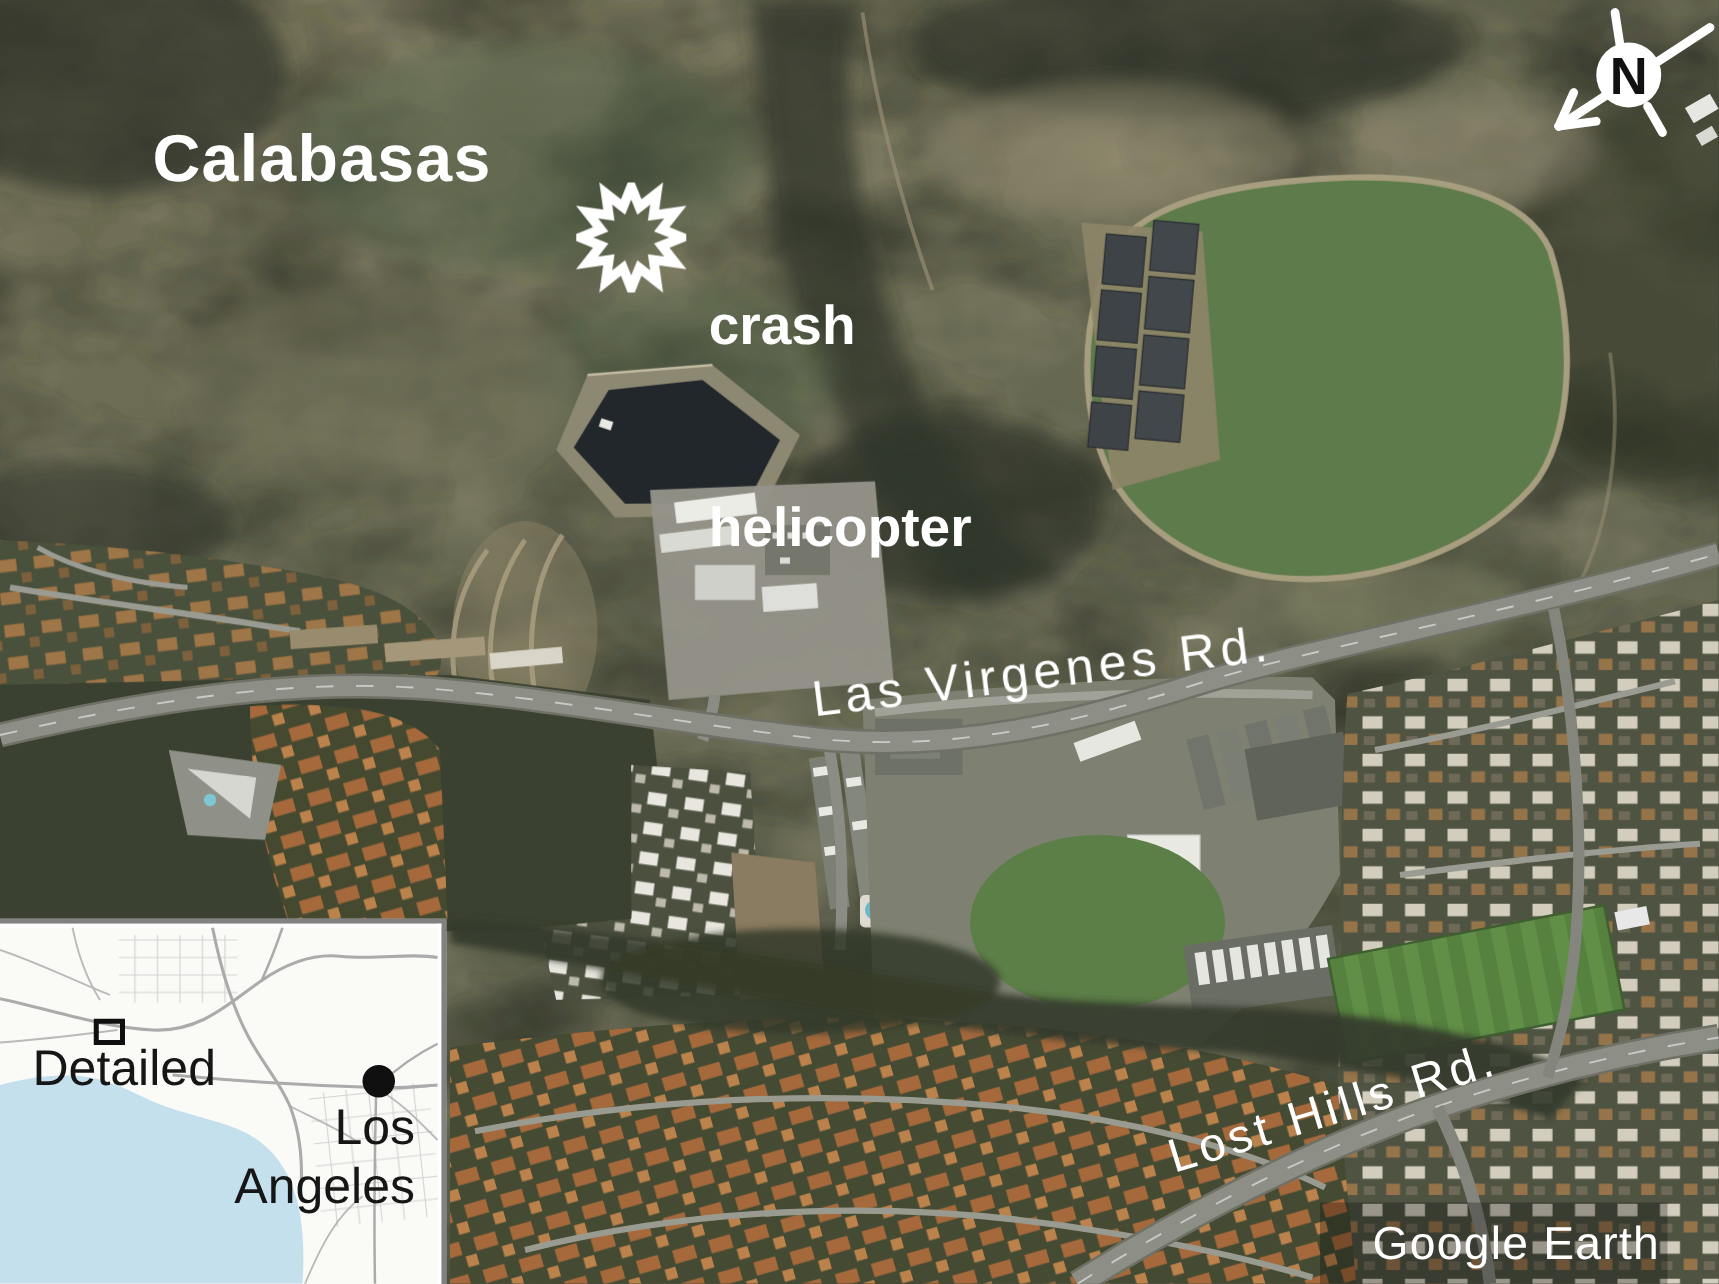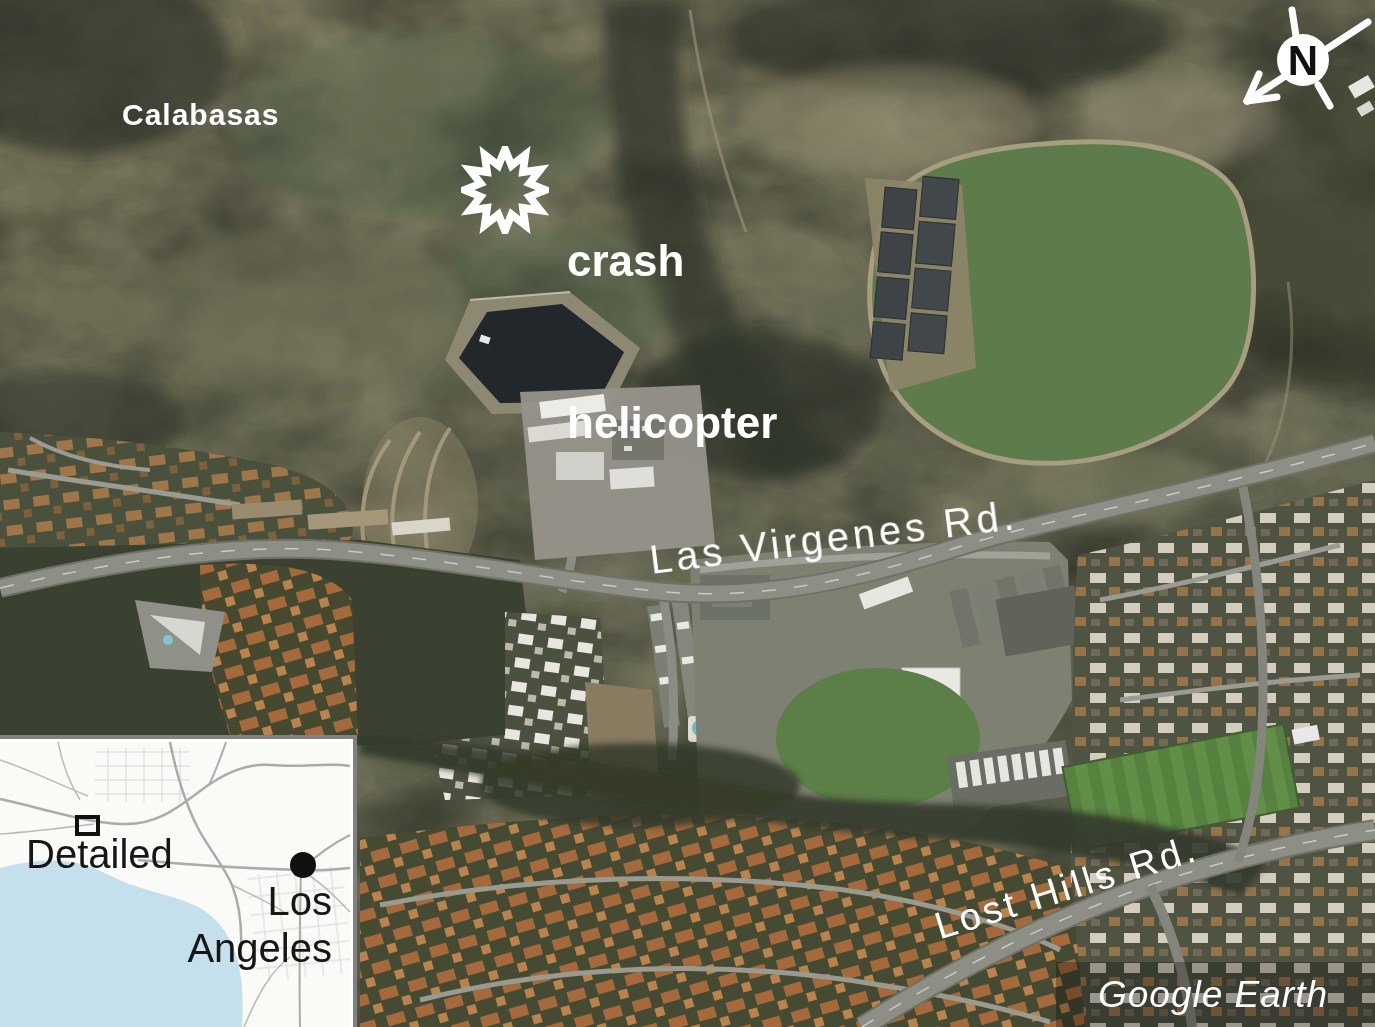--- a/index.html
+++ b/index.html
@@ -1,30 +1,30 @@
 <!DOCTYPE html>
 <html><head>
 <meta charset="utf-8">
 <style>
   html,body{margin:0;padding:0;background:#222;}
   .stage{position:relative;width:1375px;height:1027px;overflow:hidden;
          font-family:"Liberation Sans",sans-serif;background:#666a54;}
   .stage > svg.map{position:absolute;left:0;top:0;}
   .maplabel{position:absolute;color:#ffffff;font-weight:700;line-height:1.18;white-space:pre;}
-  #lbl-region{left:122px;top:97px;font-size:30px;letter-spacing:1px;}
+  #lbl-region{left:122px;top:97px;font-size:53px;letter-spacing:1px;}
   #lbl-crash{left:567px;top:126px;font-size:44px;line-height:54px;}
   #star{position:absolute;left:461px;top:146px;width:88px;height:88px;}
   .roadlabel{position:absolute;color:#ffffff;font-weight:400;white-space:pre;}
   #lbl-road1{left:650px;top:538px;font-size:40px;letter-spacing:4px;
              transform:rotate(-7deg);transform-origin:left center;}
   #lbl-road2{left:936px;top:906px;font-size:38px;letter-spacing:3.5px;
              transform:rotate(-17deg);transform-origin:left center;}
   #compass{position:absolute;left:1232px;top:3px;width:143px;height:115px;}
-  #ge-band{position:absolute;left:1056px;top:962px;width:319px;height:65px;
-           background:rgba(0,0,0,0.27);font-style:italic;}
+  #ge-band{position:absolute;left:1056px;top:962px;width:278px;height:65px;
+           background:rgba(0,0,0,0.27);}
   #ge-band .ge-text{position:absolute;left:42px;top:12px;color:#fff;
            font-size:37px;font-weight:400;letter-spacing:1px;}
   .inset{position:absolute;left:0;top:735px;width:357px;height:312px;
          border-top:4px solid #818181;border-right:4px solid #818181;
          box-sizing:border-box;background:#fafaf7;}
   .inset-inner{position:absolute;inset:0;border-top:3px solid #ffffff;
          border-right:3px solid #ffffff;}
   .inset-inner svg{display:block;}
   .inset text{font-family:"Liberation Sans",sans-serif;font-size:40px;
          font-weight:400;fill:#161616;}

